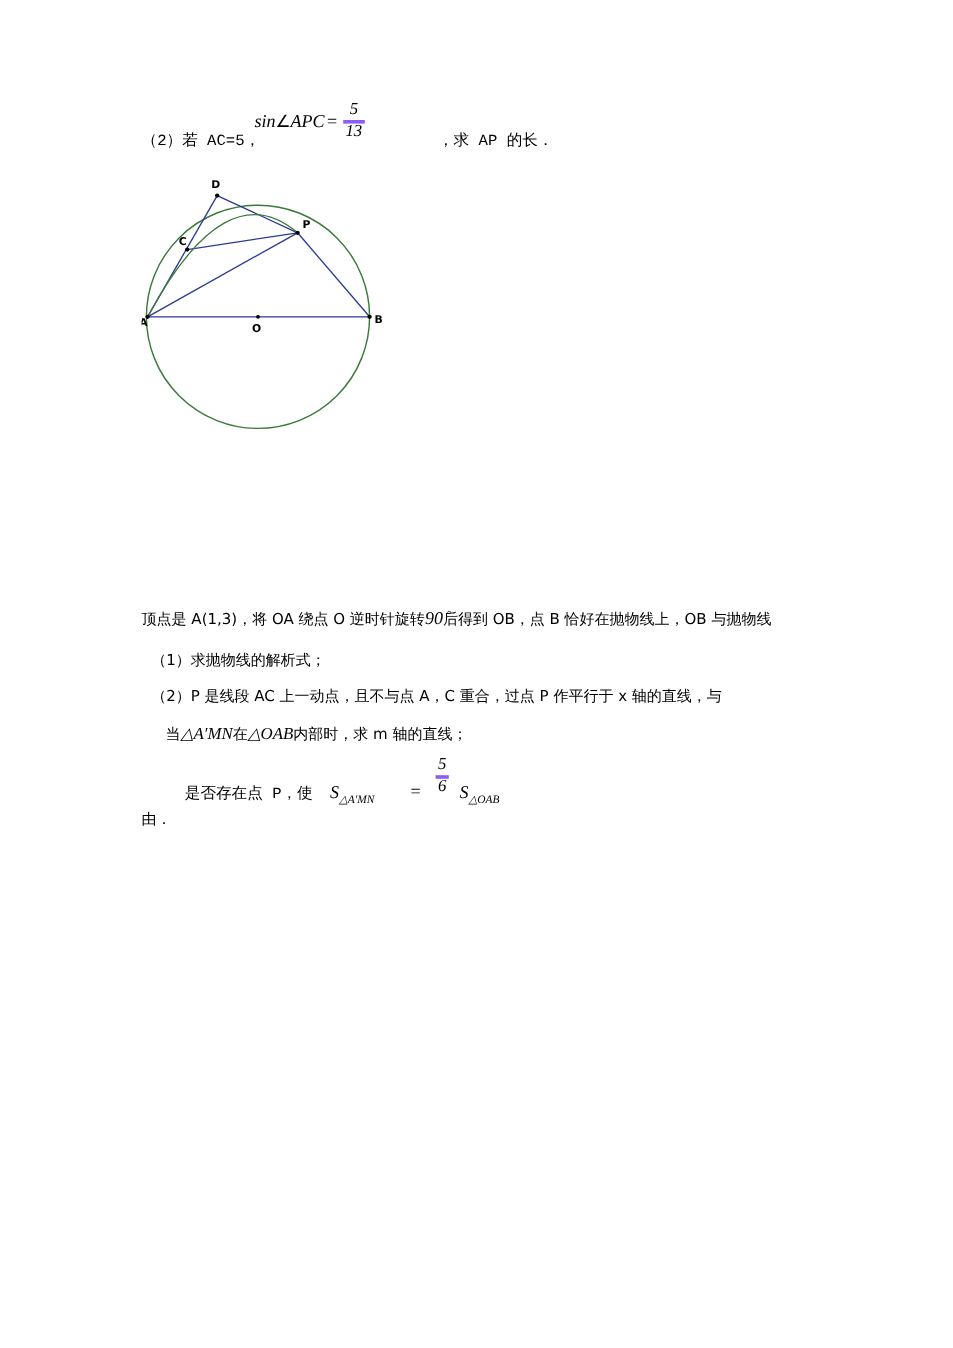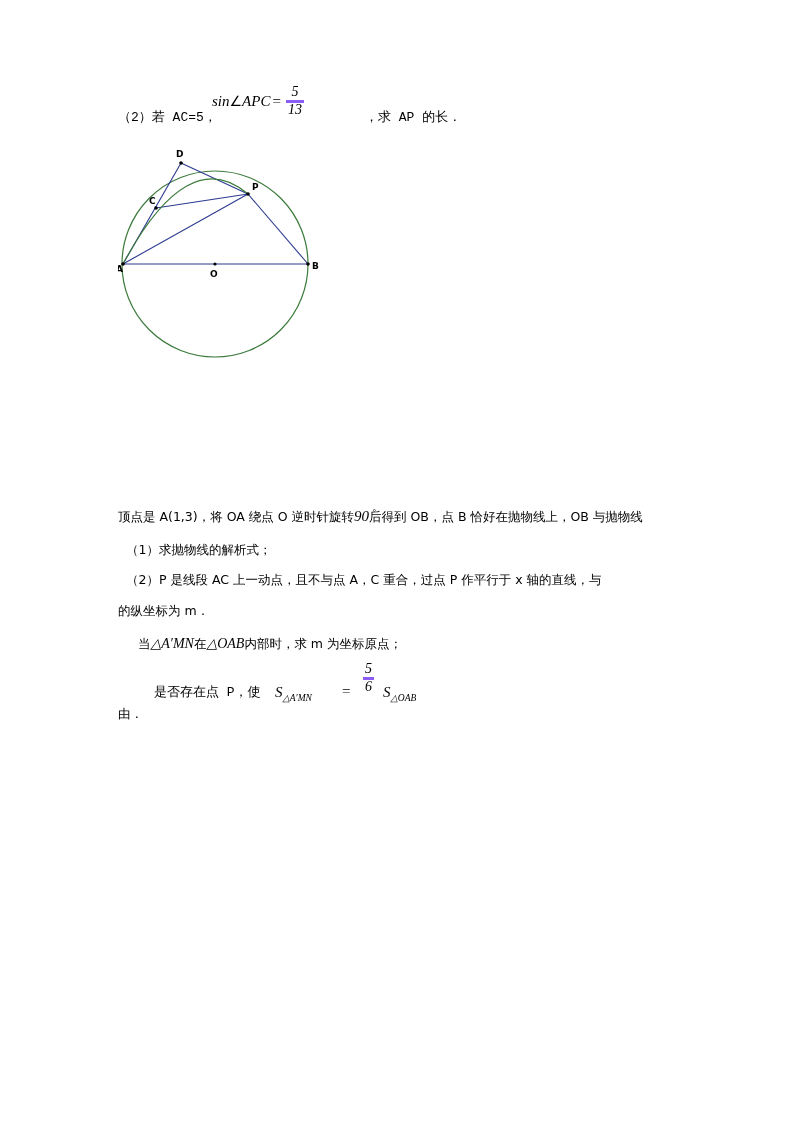--- a/index.html
+++ b/index.html
@@ -224,24 +224,23 @@
     <p class="para">
       <span>顶点是 A(1,3)，将 OA 绕点 O 逆时针旋转</span><span class="deg-mark"><span>90</span><span class="circ">°</span></span><span>后得到 OB，点 B 恰好在抛物线上，OB 与抛物线</span>
     </p>
 
 
     <p class="para ind-2">（1）求抛物线的解析式；</p>
 
     <p class="para ind-2">（2）P 是线段 AC 上一动点，且不与点 A，C 重合，过点 P 作平行于 x 轴的直线，与</p>
 
 
-    <p class="para">的纵坐标为 m．</p>
 
     <p class="para ind-3">
-      <span>当</span><span class="tri">△A′MN</span><span>在</span><span class="tri">△OAB</span><span>内部时，求 m 为坐标原点；</span>
+      <span>当</span><span class="tri">△A′MN</span><span>在</span><span class="tri">△OAB</span><span>内部时，求 m 轴的直线；</span>
     </p>
 
     <div class="line-ratio">
       <span class="seg cn" style="left:36px;">是否存在点 P，使</span>
       <span class="seg" style="left:157px;"><span class="sarg">S</span><span class="sub">△A′MN</span></span>
       <span class="seg" style="left:224px;font-size:15px;">=</span>
       <span class="bigfrac" style="left:242px;">
         <span class="frac"><span class="num">5</span><span class="den">6</span></span>
       </span>
       <span class="seg" style="left:265px;"><span class="sarg">S</span><span class="sub">△OAB</span></span>

